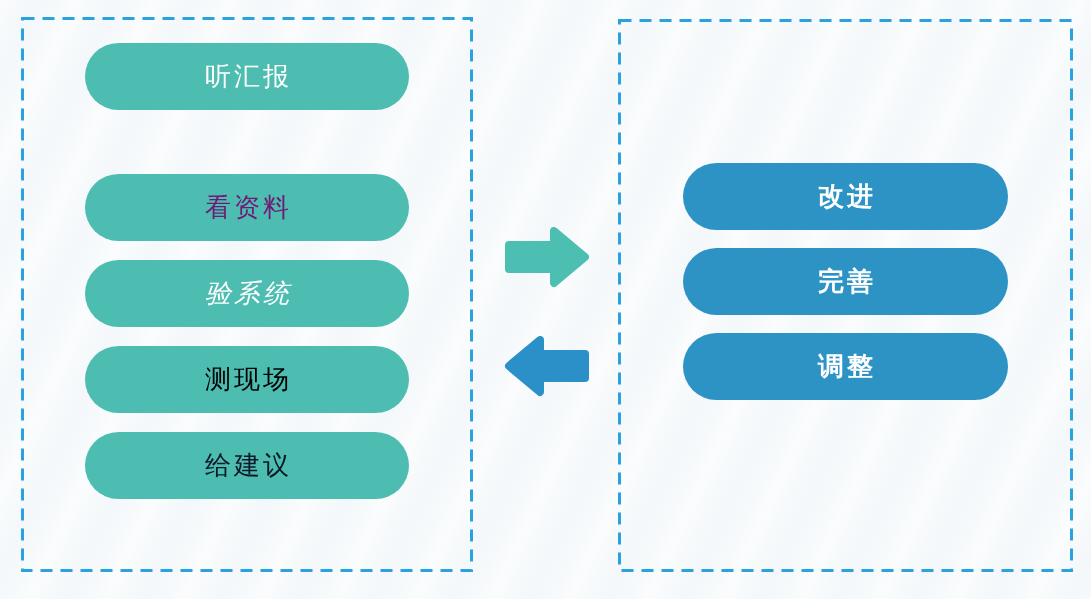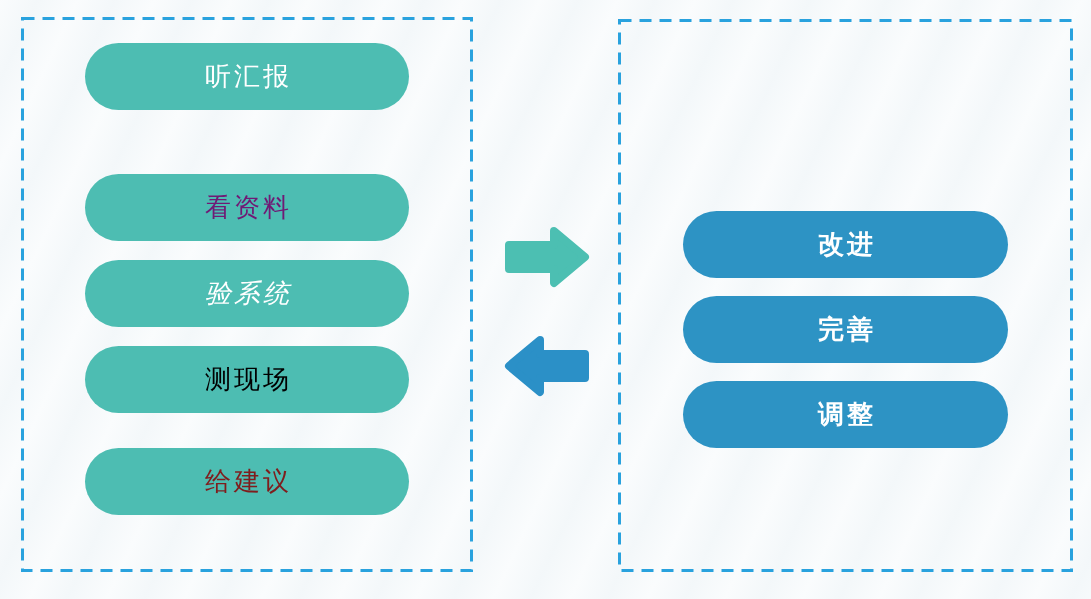--- a/index.html
+++ b/index.html
@@ -79,35 +79,35 @@
 
   <section class="panel panel-left">
     <svg class="border-svg" width="452" height="555" viewBox="0 0 452 555" aria-hidden="true">
       <rect x="1.5" y="1.5" width="449" height="552" fill="none" stroke-width="3" stroke-dasharray="12 8" style="stroke: rgb(41, 162, 222);"></rect>
     </svg>
     <div class="pills pills-left">
       <div class="pill pill-teal" style="background-color: rgb(77, 189, 178); color: rgb(255, 255, 255);">听汇报</div>
       <div class="pill pill-teal" style="background-color: rgb(77, 189, 178); color: #701a75; margin-top: 45px;">看资料</div>
       <div class="pill pill-teal" style="background-color: rgb(77, 189, 178); color: rgb(255, 255, 255); font-style: italic;">验系统</div>
       <div class="pill pill-teal" style="background-color: rgb(77, 189, 178); color: #000000;">测现场</div>
-      <div class="pill pill-teal" style="background-color: rgb(77, 189, 178); color: #7f1d1d; margin-top: 16px;">给建议</div>
+      <div class="pill pill-teal" style="background-color: rgb(77, 189, 178); color: #0f172a;">给建议</div>
     </div>
   </section>
 
   <svg class="arrow arrow-forward" width="86" height="62" viewBox="0 0 86 62" aria-hidden="true">
     <path d="M5 19 H50 V5 L81 31 L50 57 V43 H5 Z" stroke-width="8" stroke-linejoin="round" style="fill: rgb(76, 191, 178); stroke: rgb(76, 191, 178);"></path>
   </svg>
   <svg class="arrow arrow-backward" width="86" height="62" viewBox="0 0 86 62" aria-hidden="true">
     <path d="M81 19 H36 V5 L5 31 L36 57 V43 H81 Z" stroke-width="8" stroke-linejoin="round" style="fill: rgb(43, 144, 199); stroke: rgb(43, 144, 199);"></path>
   </svg>
 
   <section class="panel panel-right">
     <svg class="border-svg" width="455" height="553" viewBox="0 0 455 553" aria-hidden="true">
       <rect x="1.5" y="1.5" width="452" height="550" fill="none" stroke-width="3" stroke-dasharray="12 8" style="stroke: rgb(41, 162, 222);"></rect>
     </svg>
     <div class="pills pills-right">
-      <div class="pill pill-blue" style="background-color: rgb(45, 147, 196); color: rgb(255, 255, 255); margin-top: 48px;">改进</div>
+      <div class="pill pill-blue" style="background-color: rgb(45, 147, 196); color: rgb(255, 255, 255);">改进</div>
       <div class="pill pill-blue" style="background-color: rgb(45, 147, 196); color: rgb(255, 255, 255);">完善</div>
       <div class="pill pill-blue" style="background-color: rgb(45, 147, 196); color: rgb(255, 255, 255);">调整</div>
     </div>
   </section>
 
 </div>
 
 </body></html>

